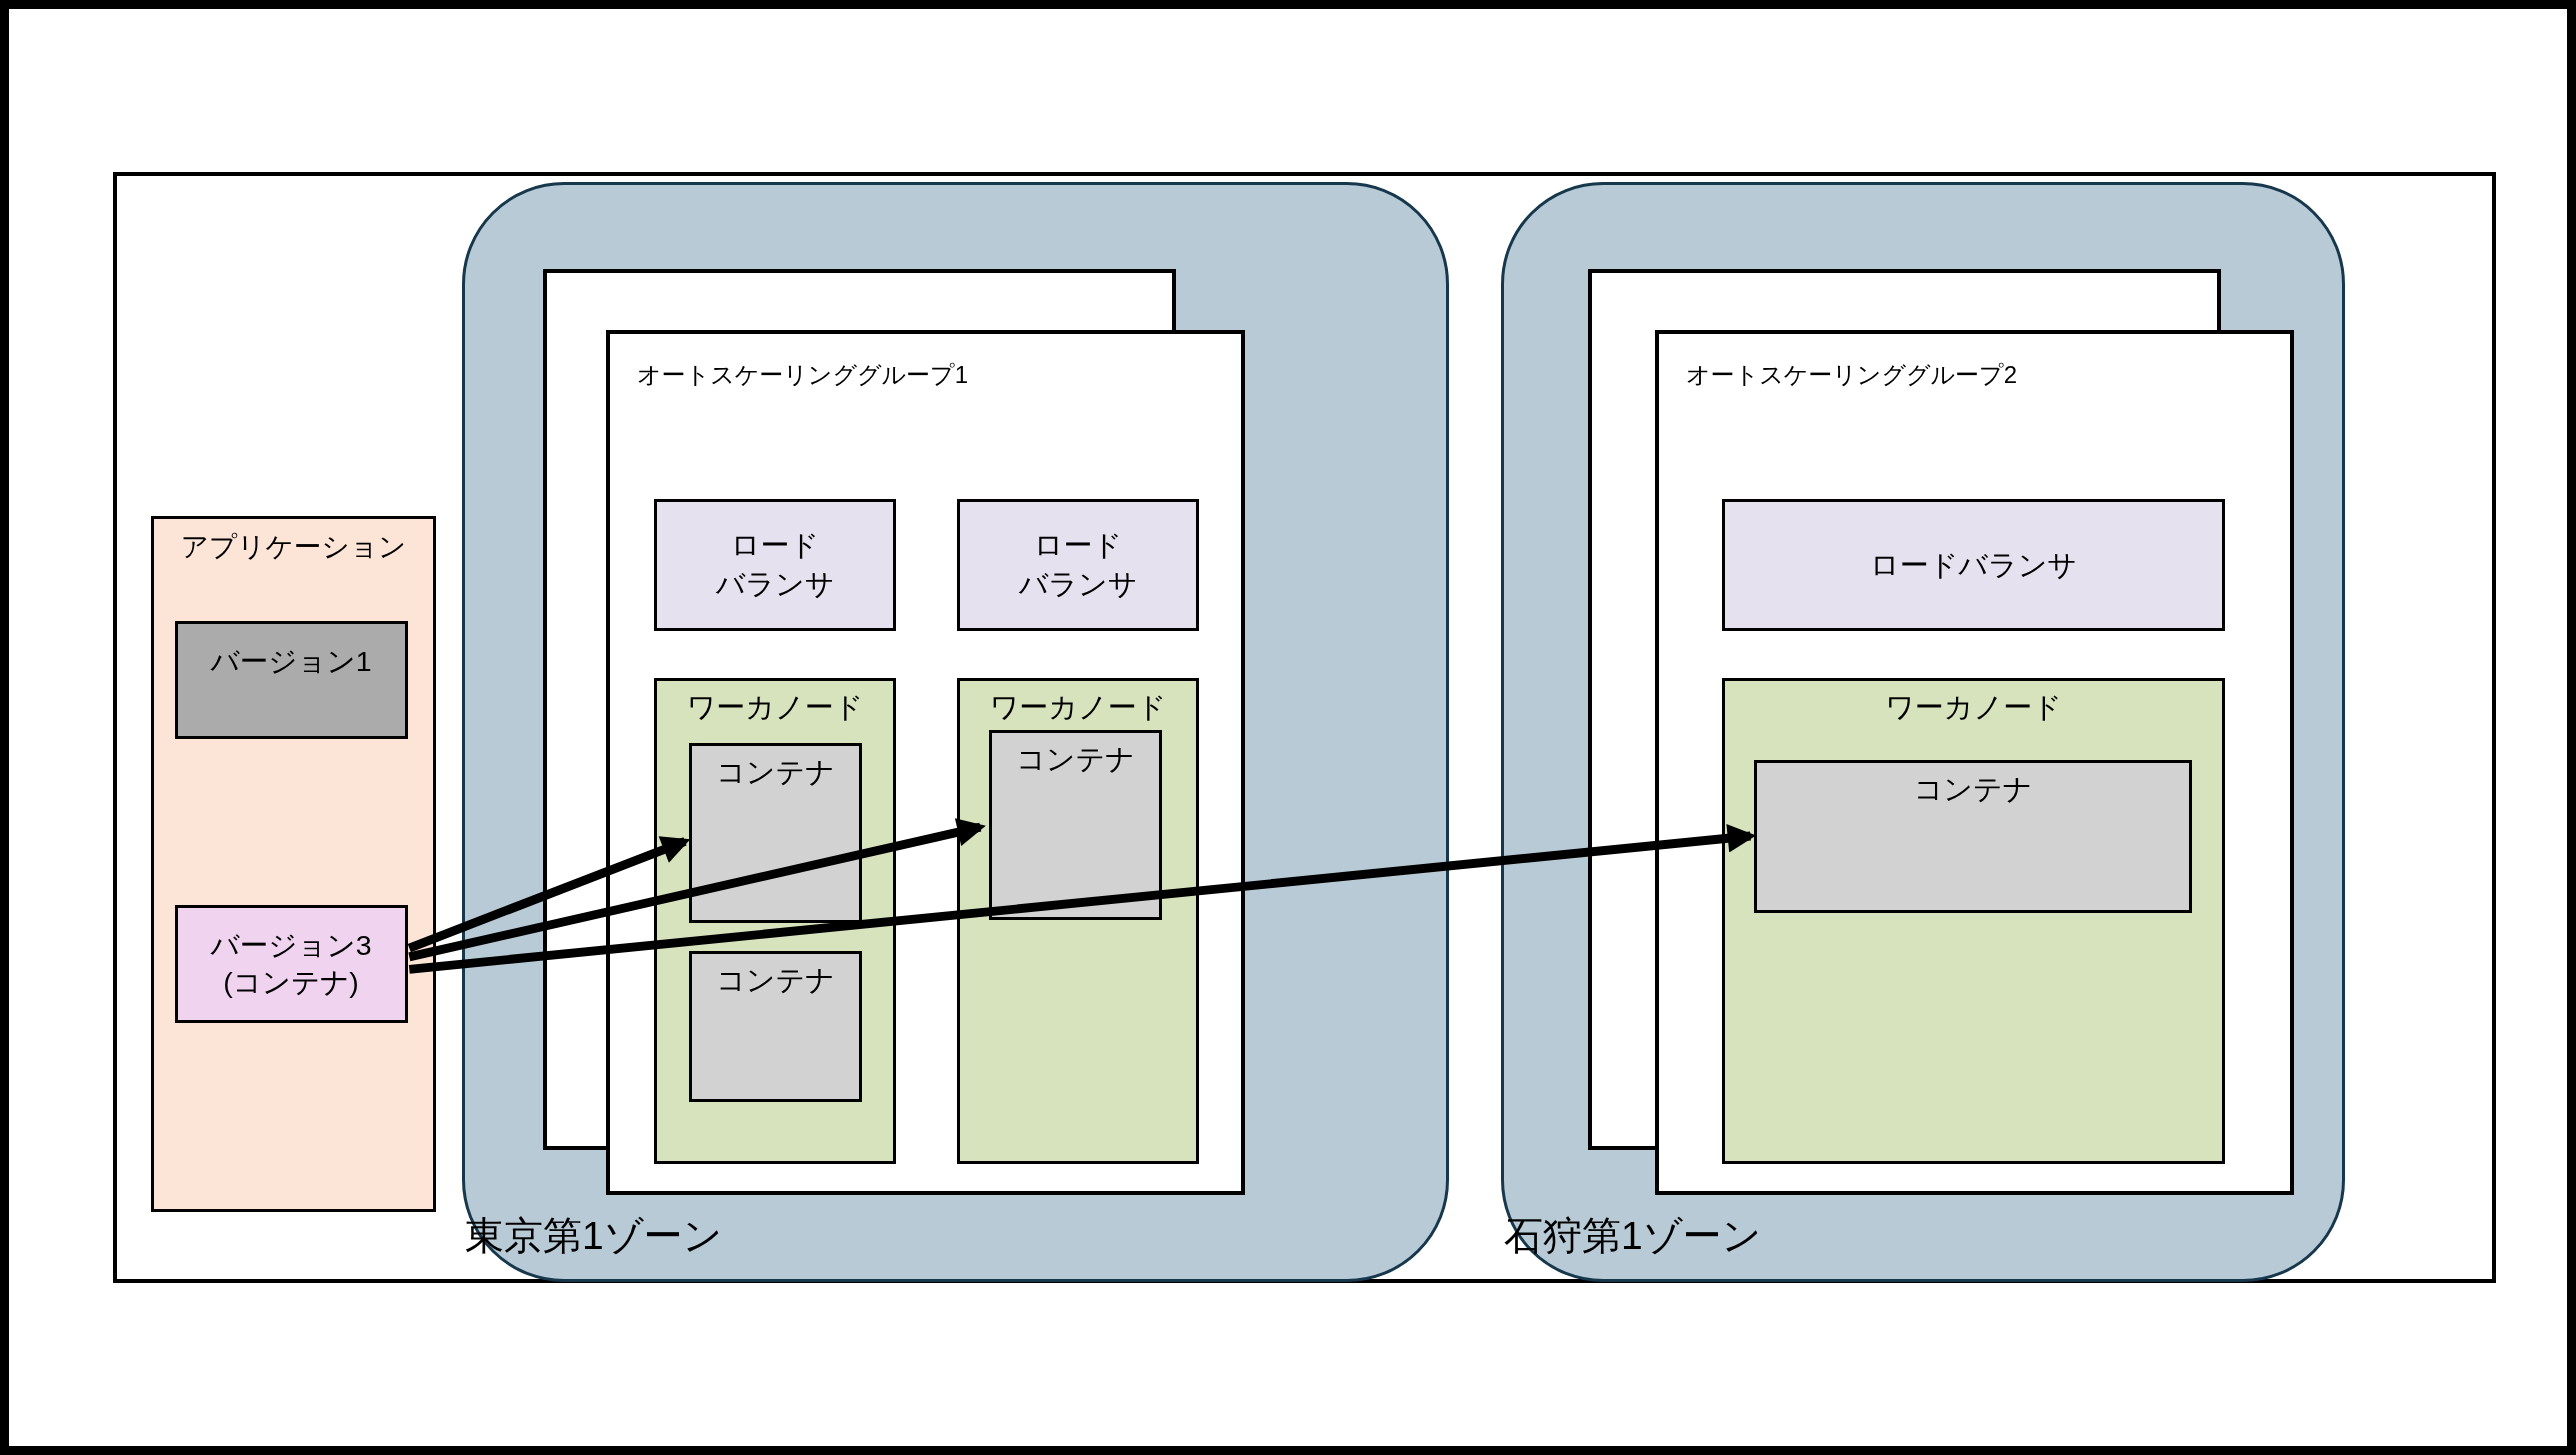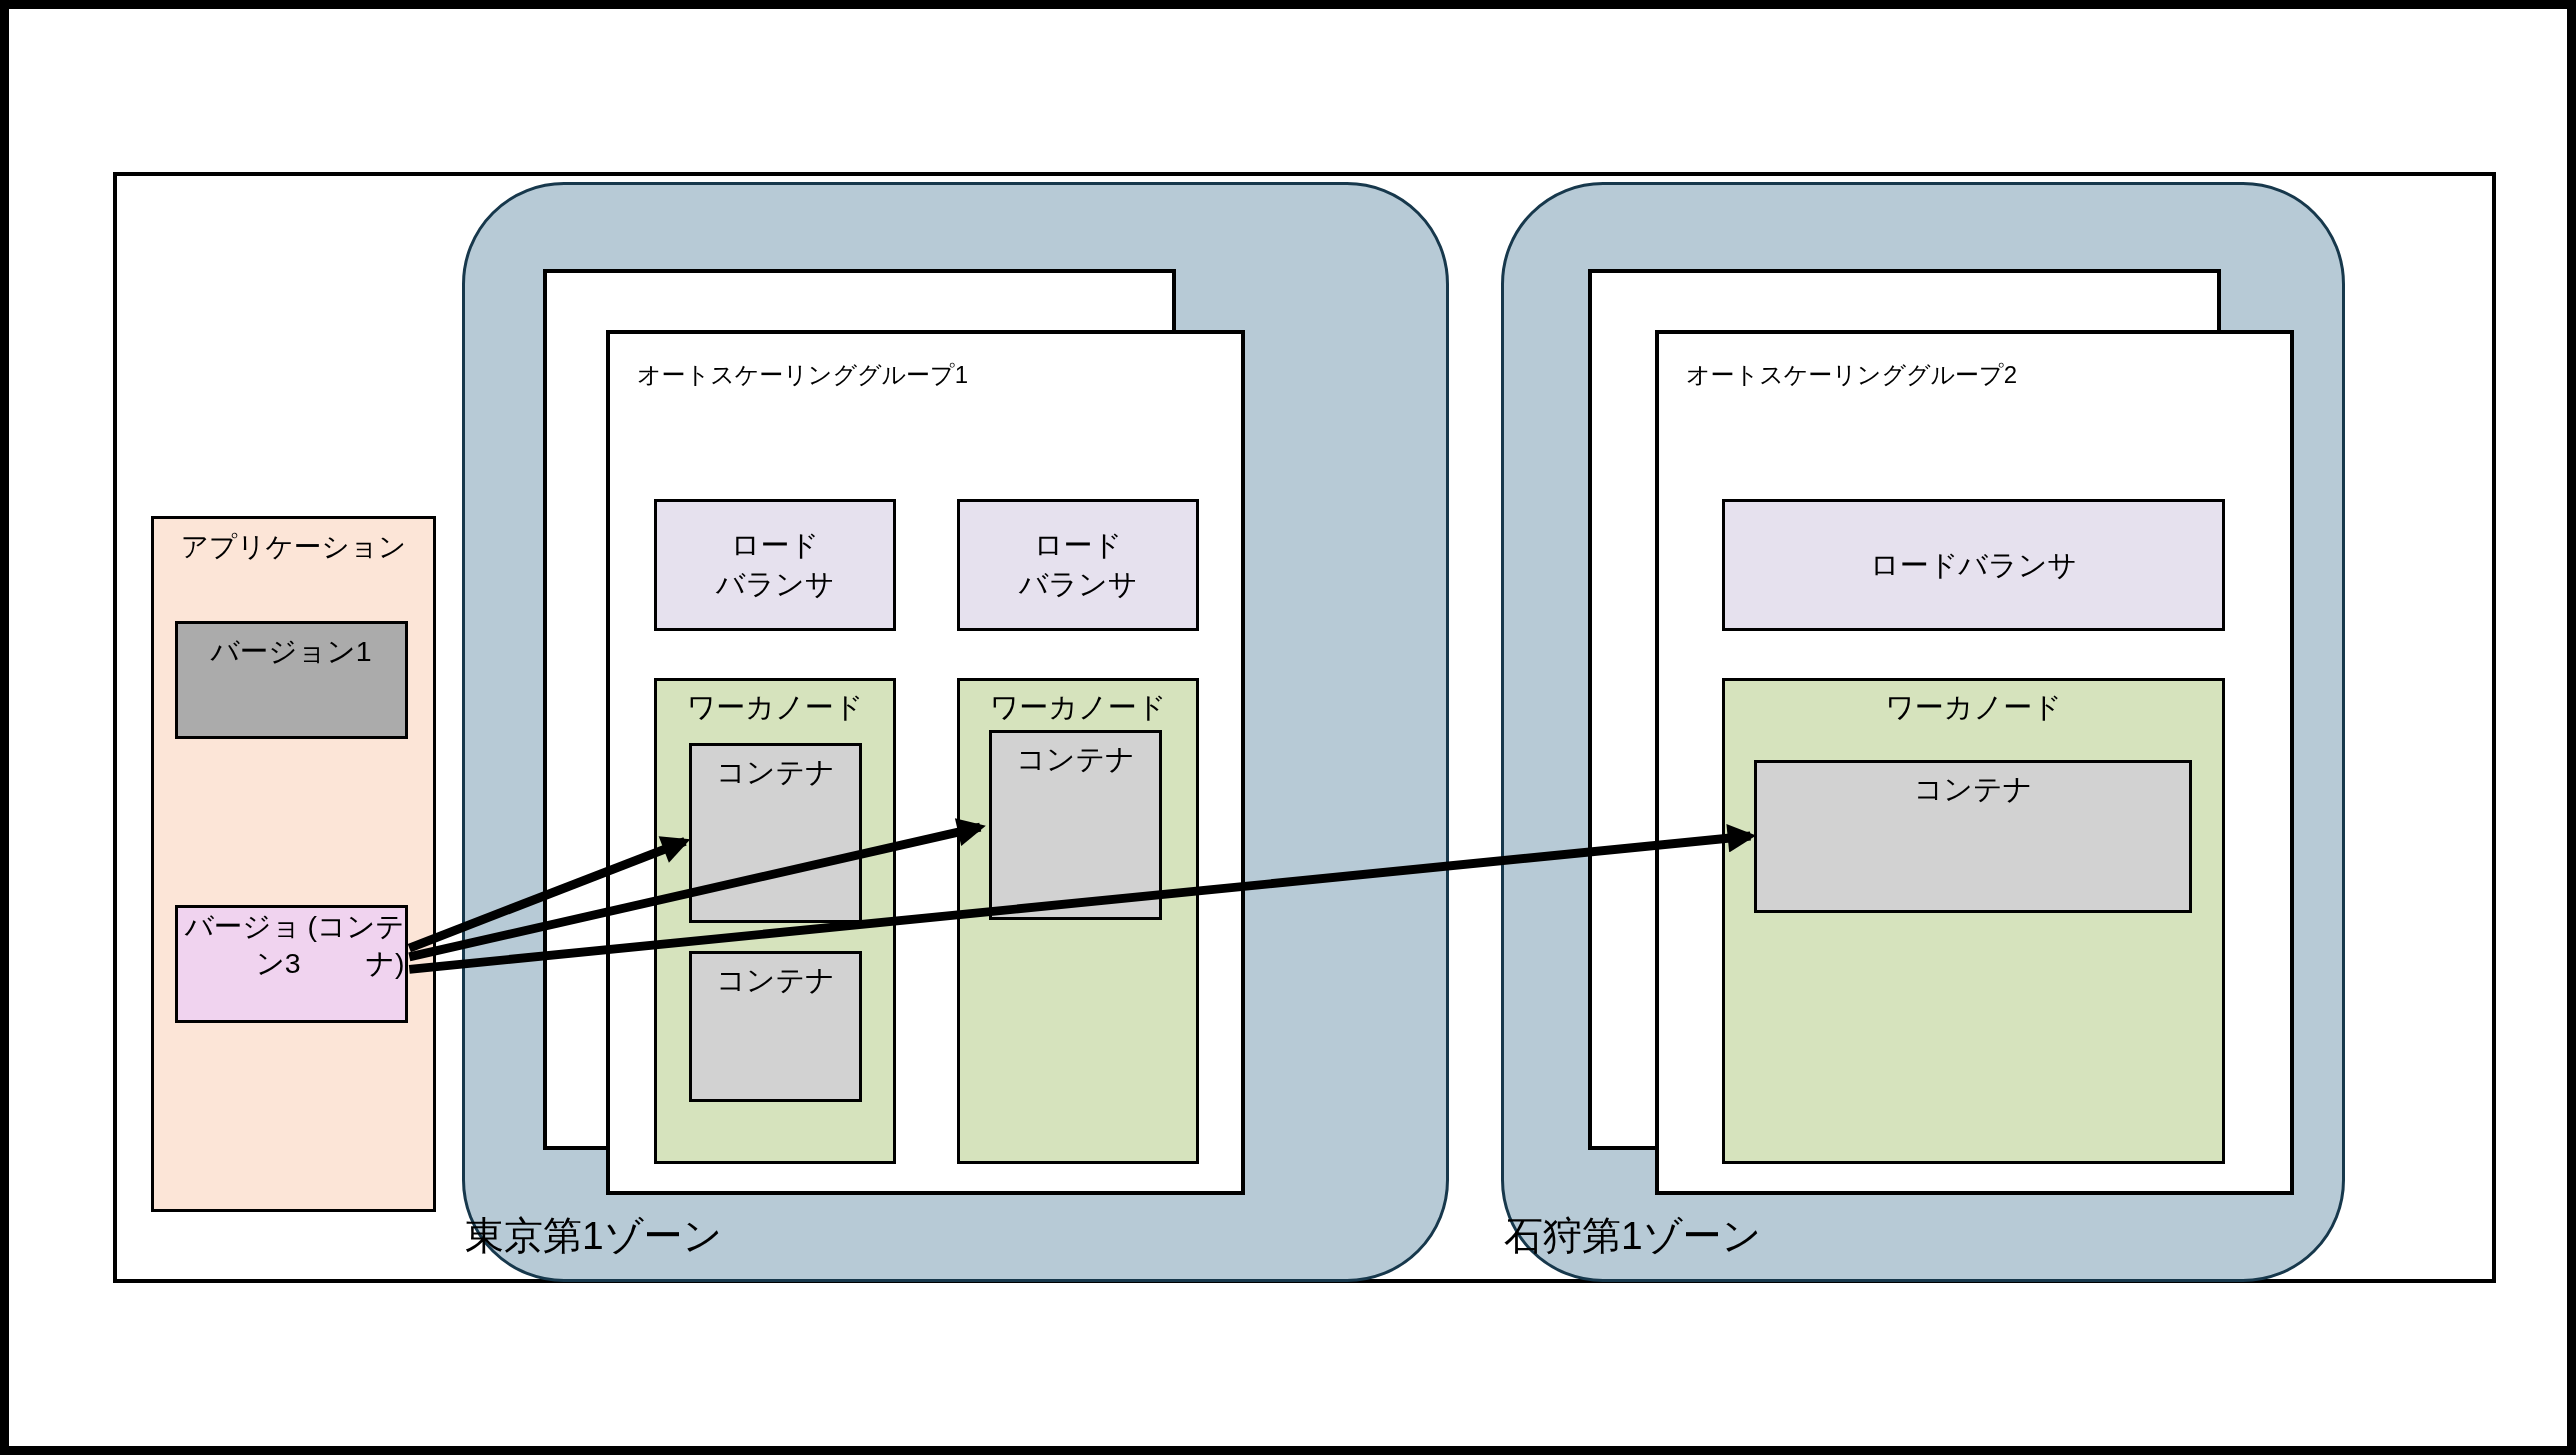--- a/index.html
+++ b/index.html
@@ -33,24 +33,24 @@
   }
   .app-label{
     position:absolute;top:9px;left:0;width:100%;
     text-align:center;font-size:27.6px;
   }
   .version{
     left:20.5px;width:233px;height:118px;
     border:3.6px solid #000;background:var(--version-fill,#ababab);
     text-align:center;font-size:28.5px;
   }
-  .version .vlabel{display:block;padding-top:9px;}
+  .version .vlabel{display:block;padding-top:19px;}
   .version.active{
     background:var(--active-version-fill,#f0d3ef);
-    display:flex;flex-direction:row;justify-content:center;text-align:right;
+    display:flex;flex-direction:column;justify-content:center;
   }
   .version.active .vlabel{padding-top:0;line-height:37px;}
   
   .zone{
     border:3.6px solid var(--zone-border,#17384c);
     background:var(--zone-fill,#b7cad6);
     border-radius:102px;z-index:2;
   }
   .zone-label{
     position:absolute;bottom:16px;left:0;width:100%;

